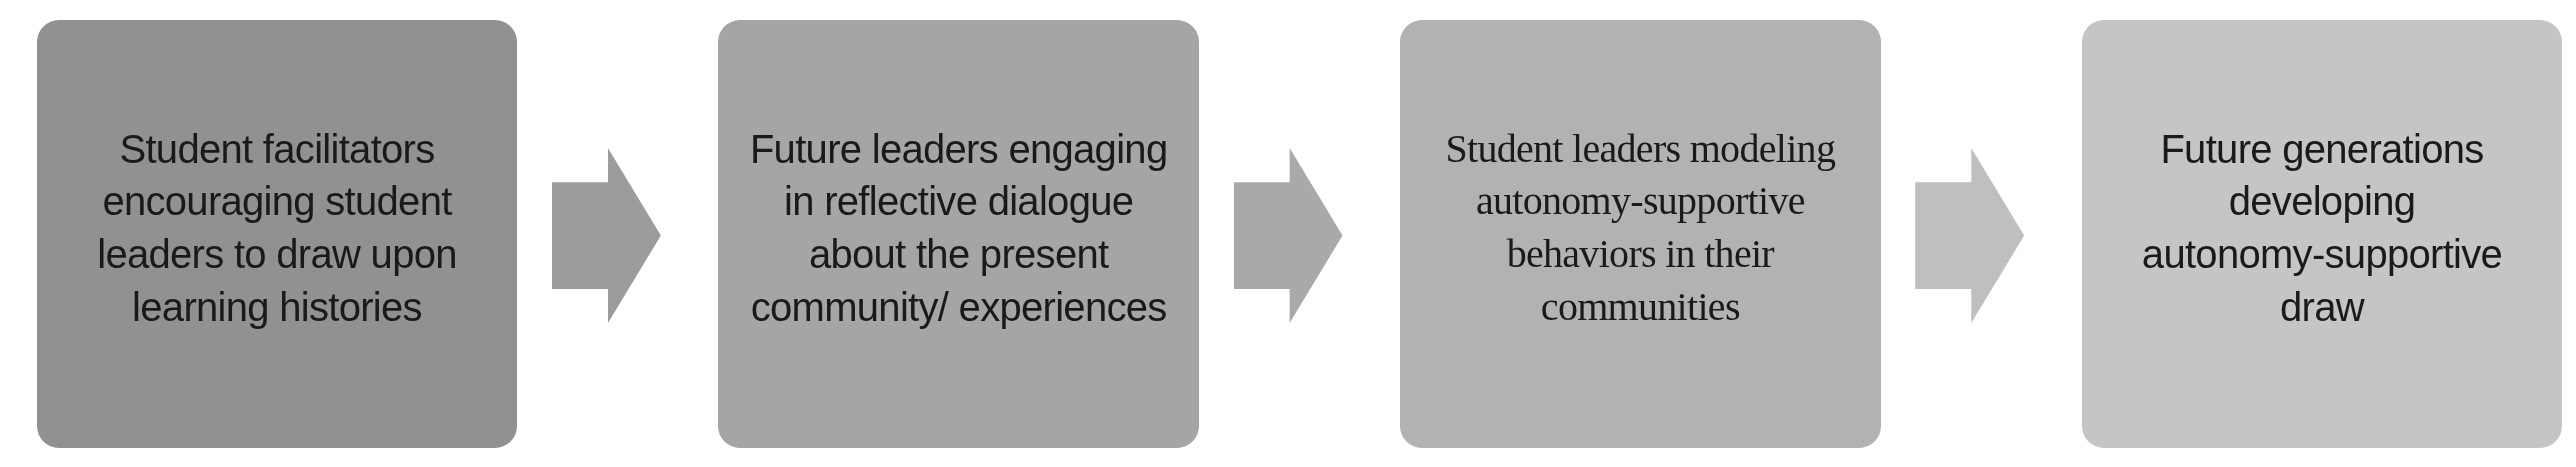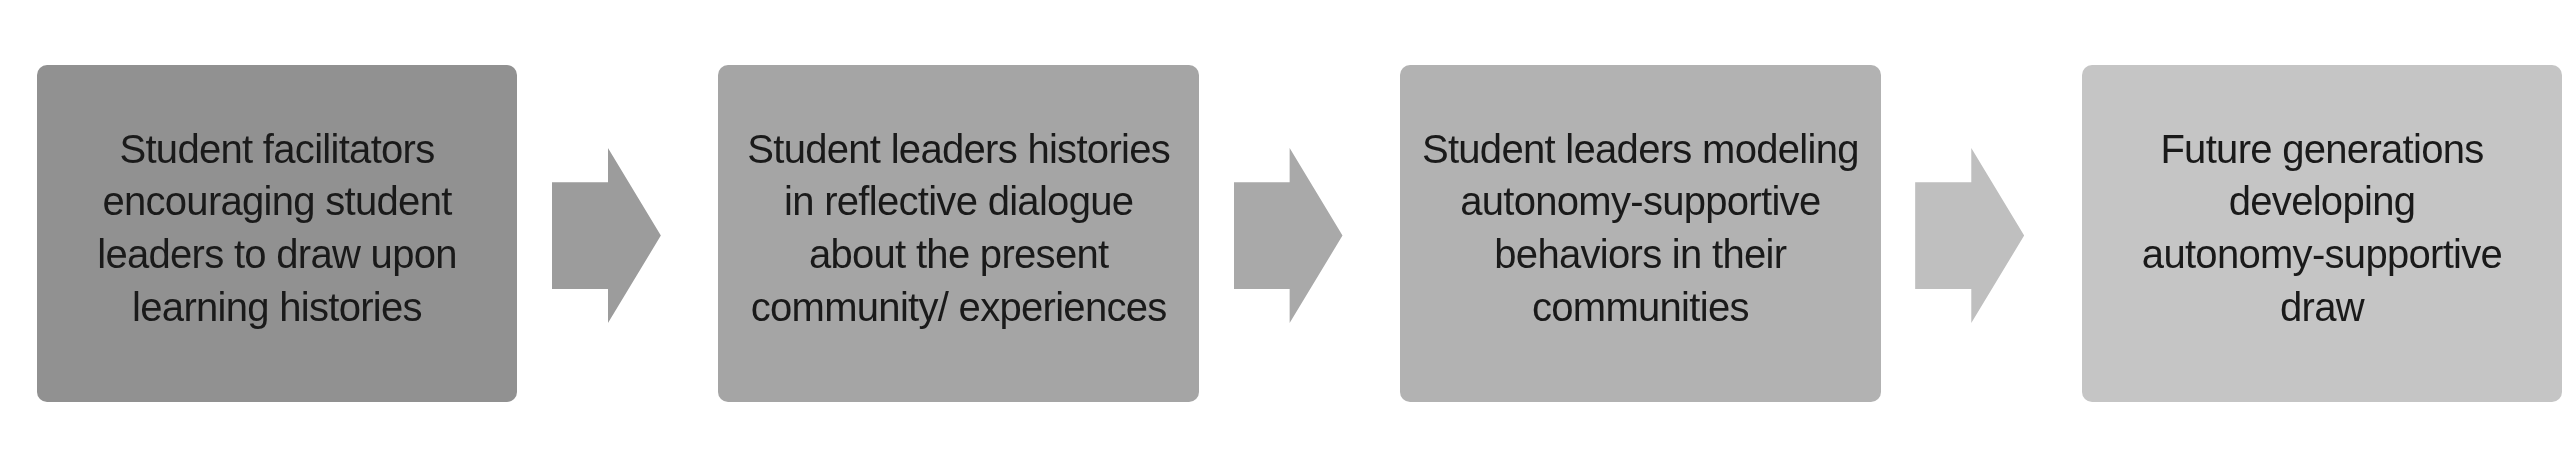--- a/index.html
+++ b/index.html
@@ -16,22 +16,22 @@
     width: 2576px;
     height: 467px;
     display: flex;
     align-items: center;
     padding: 0 13.7px;
     background: #FFFFFF;
   }
 
   .process-box {
     flex: 1 1 0;
-    height: 337px;
-    border-radius: 10px;
+    height: 428px;
+    border-radius: 22px;
     display: flex;
     align-items: center;
     justify-content: center;
     padding: 20.5px 16.4px 31px 16.4px;
     margin-left: 23px;
   }
 
   .process-box .box-text {
     white-space: pre;
     text-align: center;
@@ -67,31 +67,31 @@
 encouraging student
 leaders to draw upon
 learning histories</div>
   </div>
 
   <div class="arrow-gap">
     <div class="block-arrow" style="background: rgb(156, 156, 156);"></div>
   </div>
 
   <div class="process-box" style="background: rgb(165, 165, 165);">
-    <div class="box-text">Student leaders histories
+    <div class="box-text">Future leaders engaging
 in reflective dialogue
 about the present
 community/ experiences</div>
   </div>
 
   <div class="arrow-gap">
     <div class="block-arrow" style="background: rgb(169, 169, 169);"></div>
   </div>
 
-  <div class="process-box" style="background: rgb(178, 178, 178);">
+  <div class="process-box" style="background: rgb(178, 178, 178); font-family: Liberation Serif, serif;">
     <div class="box-text">Student leaders modeling
 autonomy-supportive
 behaviors in their
 communities</div>
   </div>
 
   <div class="arrow-gap">
     <div class="block-arrow" style="background: rgb(191, 191, 191);"></div>
   </div>
 

